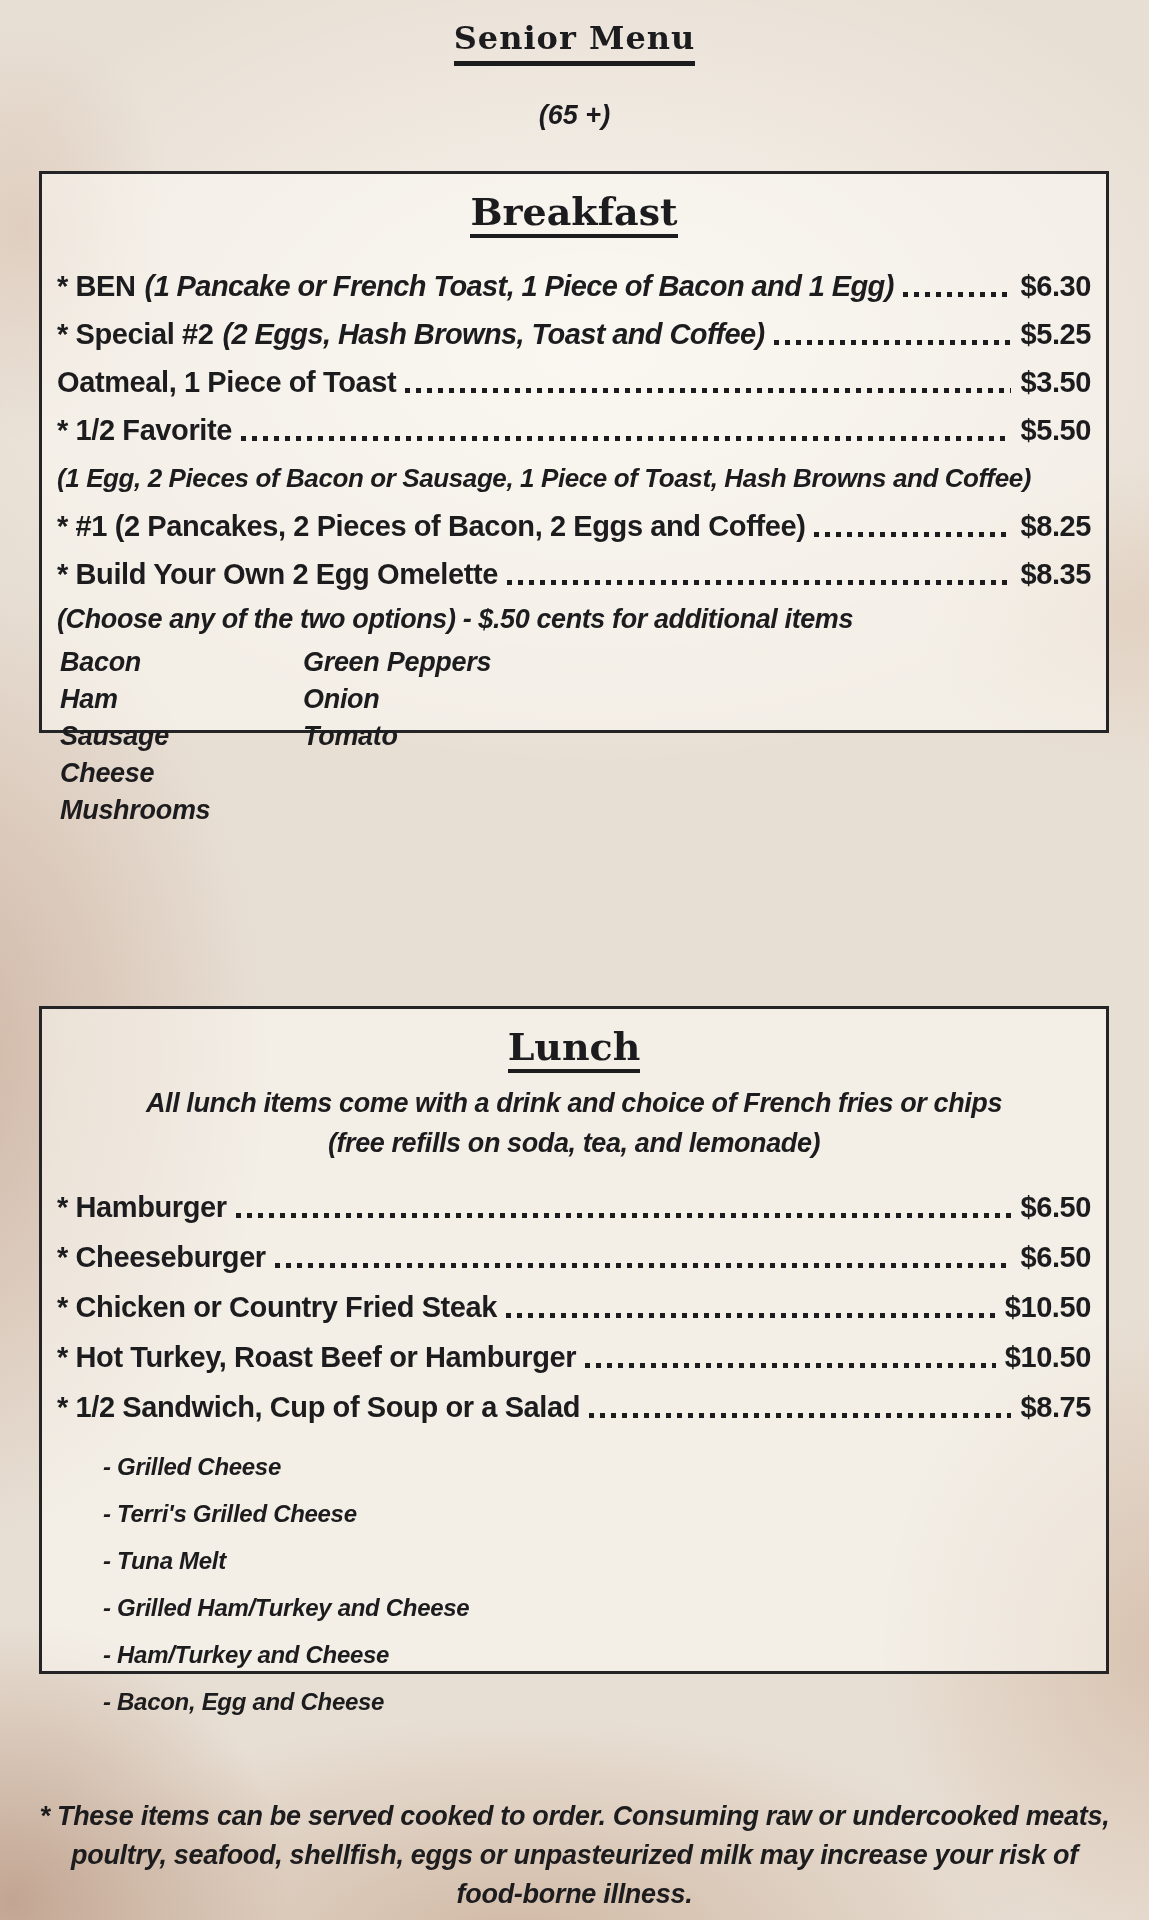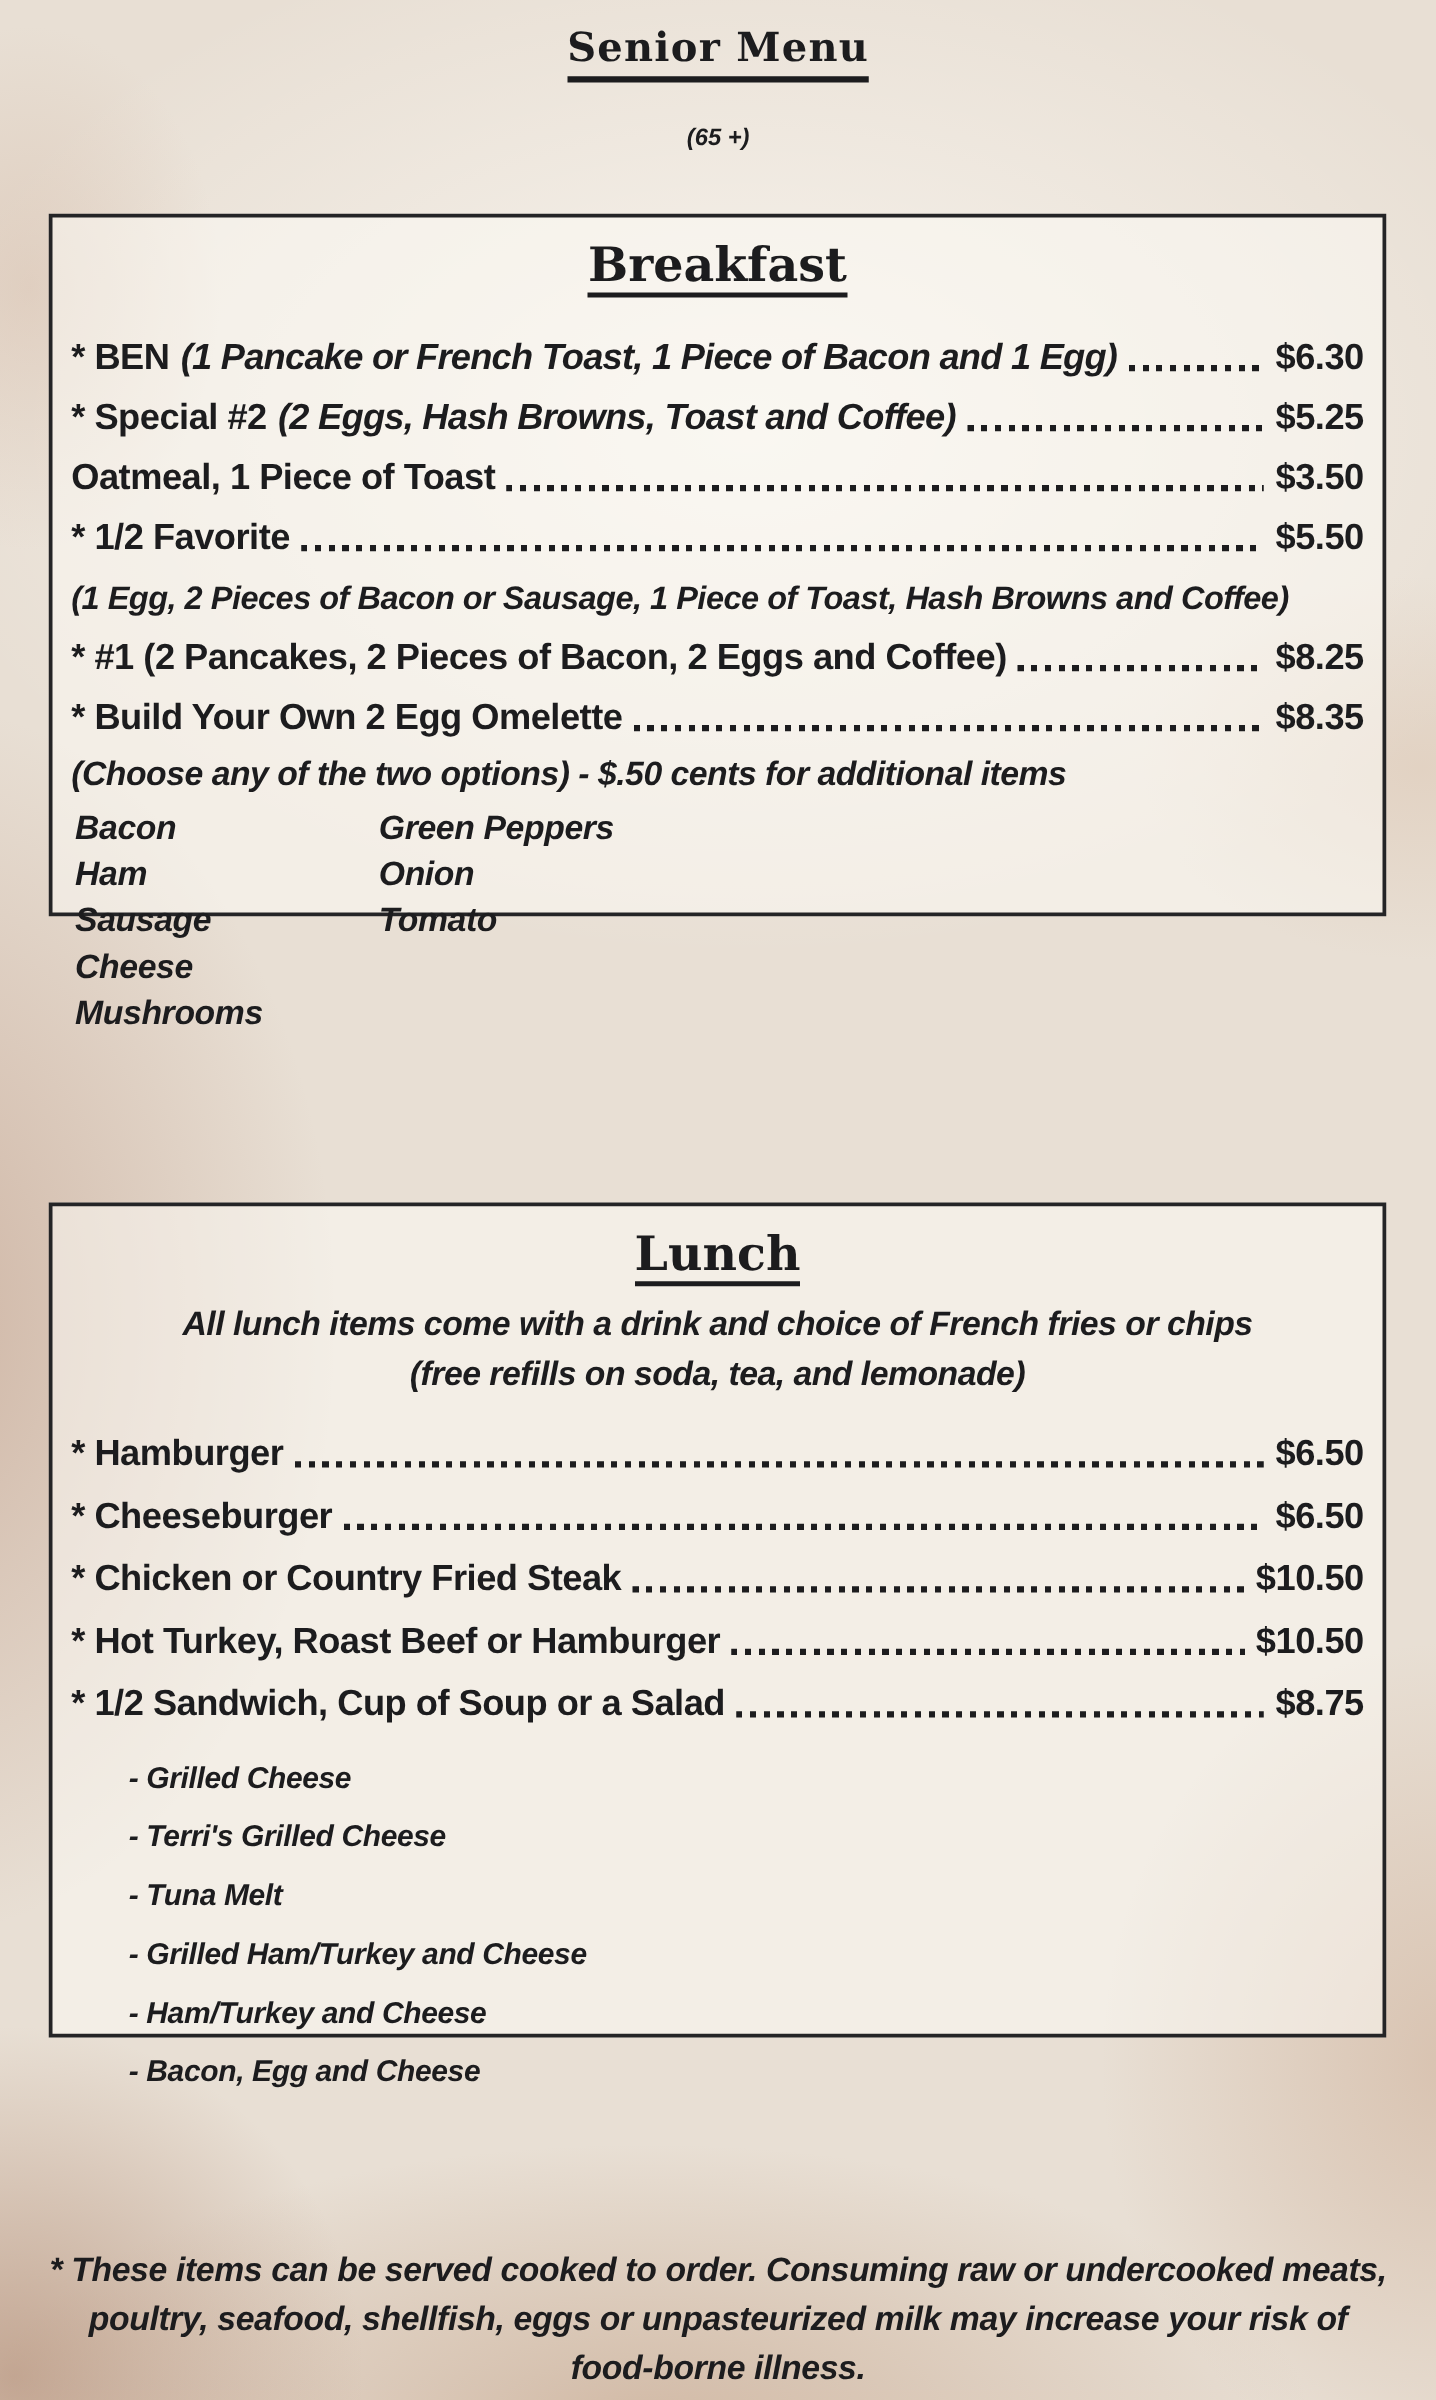--- a/index.html
+++ b/index.html
@@ -20,31 +20,31 @@
   }
   .page{position:relative;width:1149px;height:1920px;}
 
   .title-wrap{position:absolute;top:20px;left:0;width:100%;text-align:center;}
   .title{
     font-family:"DejaVu Serif",serif;font-weight:bold;font-size:32px;
     letter-spacing:1px;border-bottom:5px solid #1c1c1e;padding-bottom:4px;
     display:inline-block;line-height:1.15;text-align:center;
   }
   .age{position:absolute;top:100px;left:0;width:100%;text-align:center;
-    font-size:19px;font-weight:bold;font-style:italic;}
+    font-size:27px;font-weight:bold;font-style:italic;}
 
   .box{
     position:absolute;left:39px;width:1070px;
     border:3px solid #242426;
     background:rgba(252,249,244,0.55);
     box-sizing:border-box;
     padding:0 15px;
   }
   .box.breakfast{top:171px;height:562px;}
-  .box.lunch{top:962px;height:668px;}
+  .box.lunch{top:1006px;height:668px;}
 
   .sec-head-wrap{text-align:center;margin-top:17px;}
   .sec-head{
     font-family:"DejaVu Serif",serif;font-weight:bold;font-size:38px;
     border-bottom:4px solid #1c1c1e;padding-bottom:1px;display:inline-block;line-height:1.1;
   }
 
   .rows{margin-top:22px;}
   .row{display:flex;align-items:flex-end;height:48px;}
   .lunch .row{height:50px;justify-content:center;}

